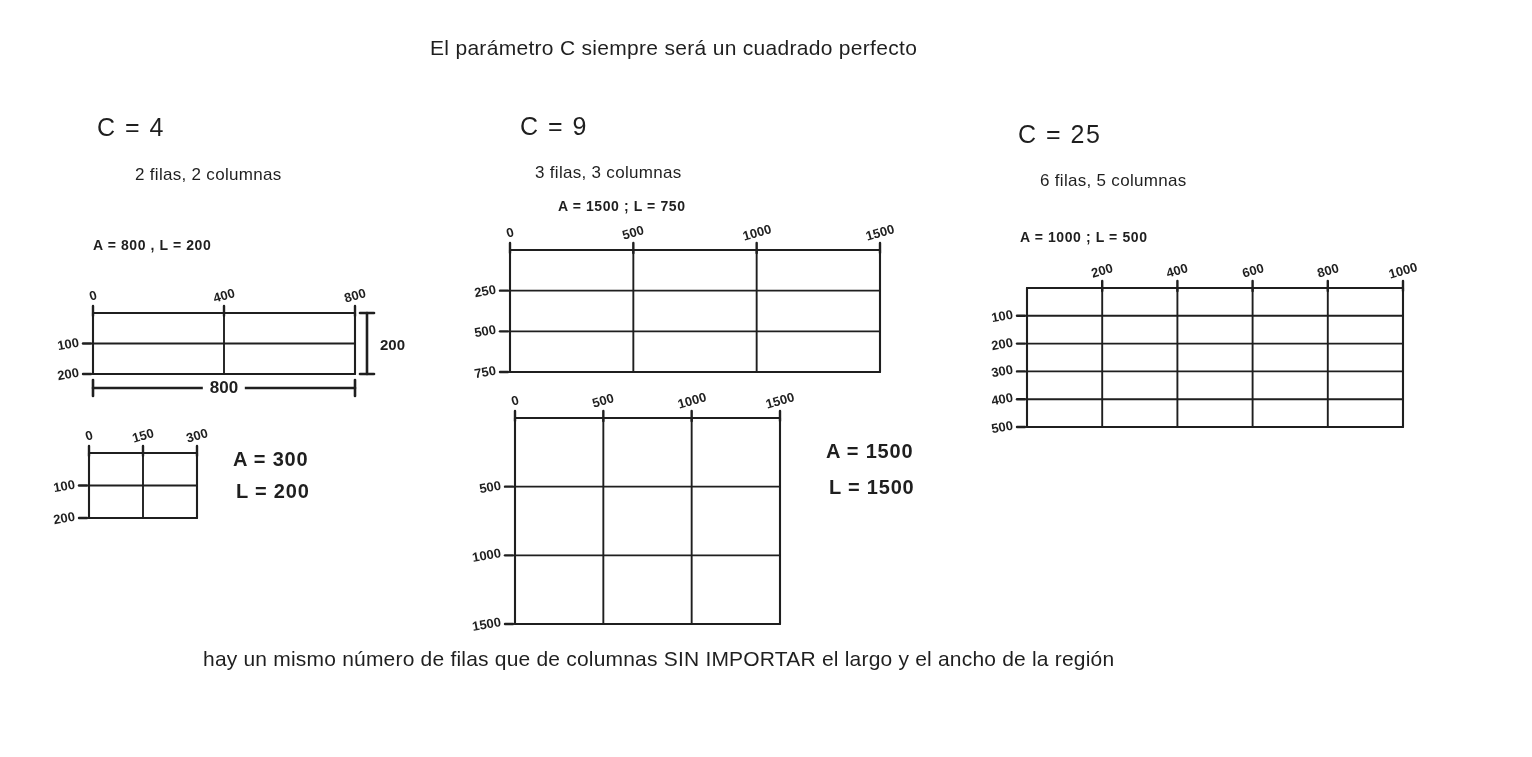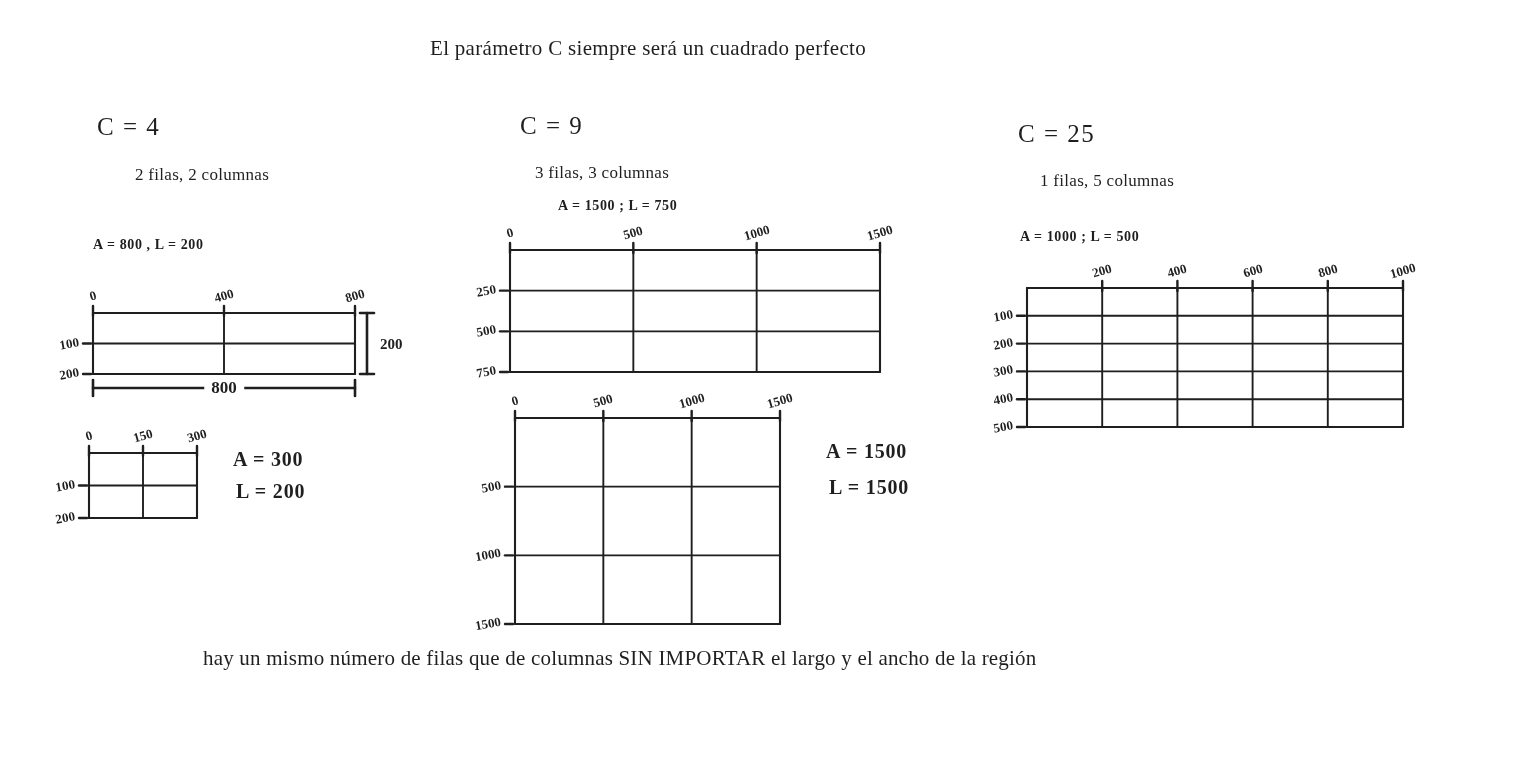--- a/index.html
+++ b/index.html
@@ -1,20 +1,20 @@
 <!DOCTYPE html>
 <html style="--ink: #1f1f1f; --paper: #ffffff;"><head>
 <meta charset="utf-8">
 <style>
   html,body{margin:0;padding:0;background:#fff;}
   .canvas{
     position:relative;
     width:1532px;height:757px;
     background:var(--paper,#ffffff);
-    font-family:Liberation Serif, serif;
+    font-family:Liberation Sans, sans-serif;
     color:var(--ink,#1f1f1f);
     overflow:hidden;
   }
   .hand{position:absolute;white-space:nowrap;color:var(--ink,#1f1f1f);}
   .title-text{font-size:21px;letter-spacing:.3px;}
   .c-heading{font-size:25px;letter-spacing:1.5px;}
   .sub-heading{font-size:17px;letter-spacing:.3px;}
   .params{font-size:14px;font-weight:bold;letter-spacing:.6px;}
   .side-note{font-size:20px;font-weight:bold;letter-spacing:.8px;}
   .footer-text{font-size:21px;line-height:31px;letter-spacing:.2px;}
@@ -150,21 +150,21 @@
       <span class="tick xtick" style="left: 176.667px;">1000</span>
       <span class="tick xtick" style="left: 265px;">1500</span>
       <span class="tick ytick" style="top: 68.6667px;">500</span>
       <span class="tick ytick" style="top: 137.333px;">1000</span>
       <span class="tick ytick" style="top: 206px;">1500</span>
     </div>
   <div class="hand side-note" style="left:826px;top:440px">A = 1500</div>
   <div class="hand side-note" style="left:829px;top:476px">L = 1500</div>
 
   <div class="hand c-heading" style="left:1018px;top:120px">C = 25</div>
-  <div class="hand sub-heading" style="left:1040px;top:171px">1 filas, 5 columnas</div>
+  <div class="hand sub-heading" style="left:1040px;top:171px">6 filas, 5 columnas</div>
   <div class="hand params" style="left:1020px;top:229px">A = 1000  ;   L = 500</div>
   <div class="grid-box" style="left:1027px;top:288px;width:376px;height:139px">
       <svg width="376" height="139">
         <line x1="0" y1="0" x2="376" y2="0" stroke="#1f1f1f" stroke-width="2.1" stroke-linecap="round"></line>
         <line x1="0" y1="139" x2="376" y2="139" stroke="#1f1f1f" stroke-width="2.1" stroke-linecap="round"></line>
         <line x1="0" y1="0" x2="0" y2="139" stroke="#1f1f1f" stroke-width="2.1" stroke-linecap="round"></line>
         <line x1="376" y1="0" x2="376" y2="139" stroke="#1f1f1f" stroke-width="2.1" stroke-linecap="round"></line>
         <line x1="75.2" y1="0" x2="75.2" y2="139" stroke="#1f1f1f" stroke-width="1.9" stroke-linecap="round"></line>
         <line x1="150.4" y1="0" x2="150.4" y2="139" stroke="#1f1f1f" stroke-width="1.9" stroke-linecap="round"></line>
         <line x1="225.6" y1="0" x2="225.6" y2="139" stroke="#1f1f1f" stroke-width="1.9" stroke-linecap="round"></line>

